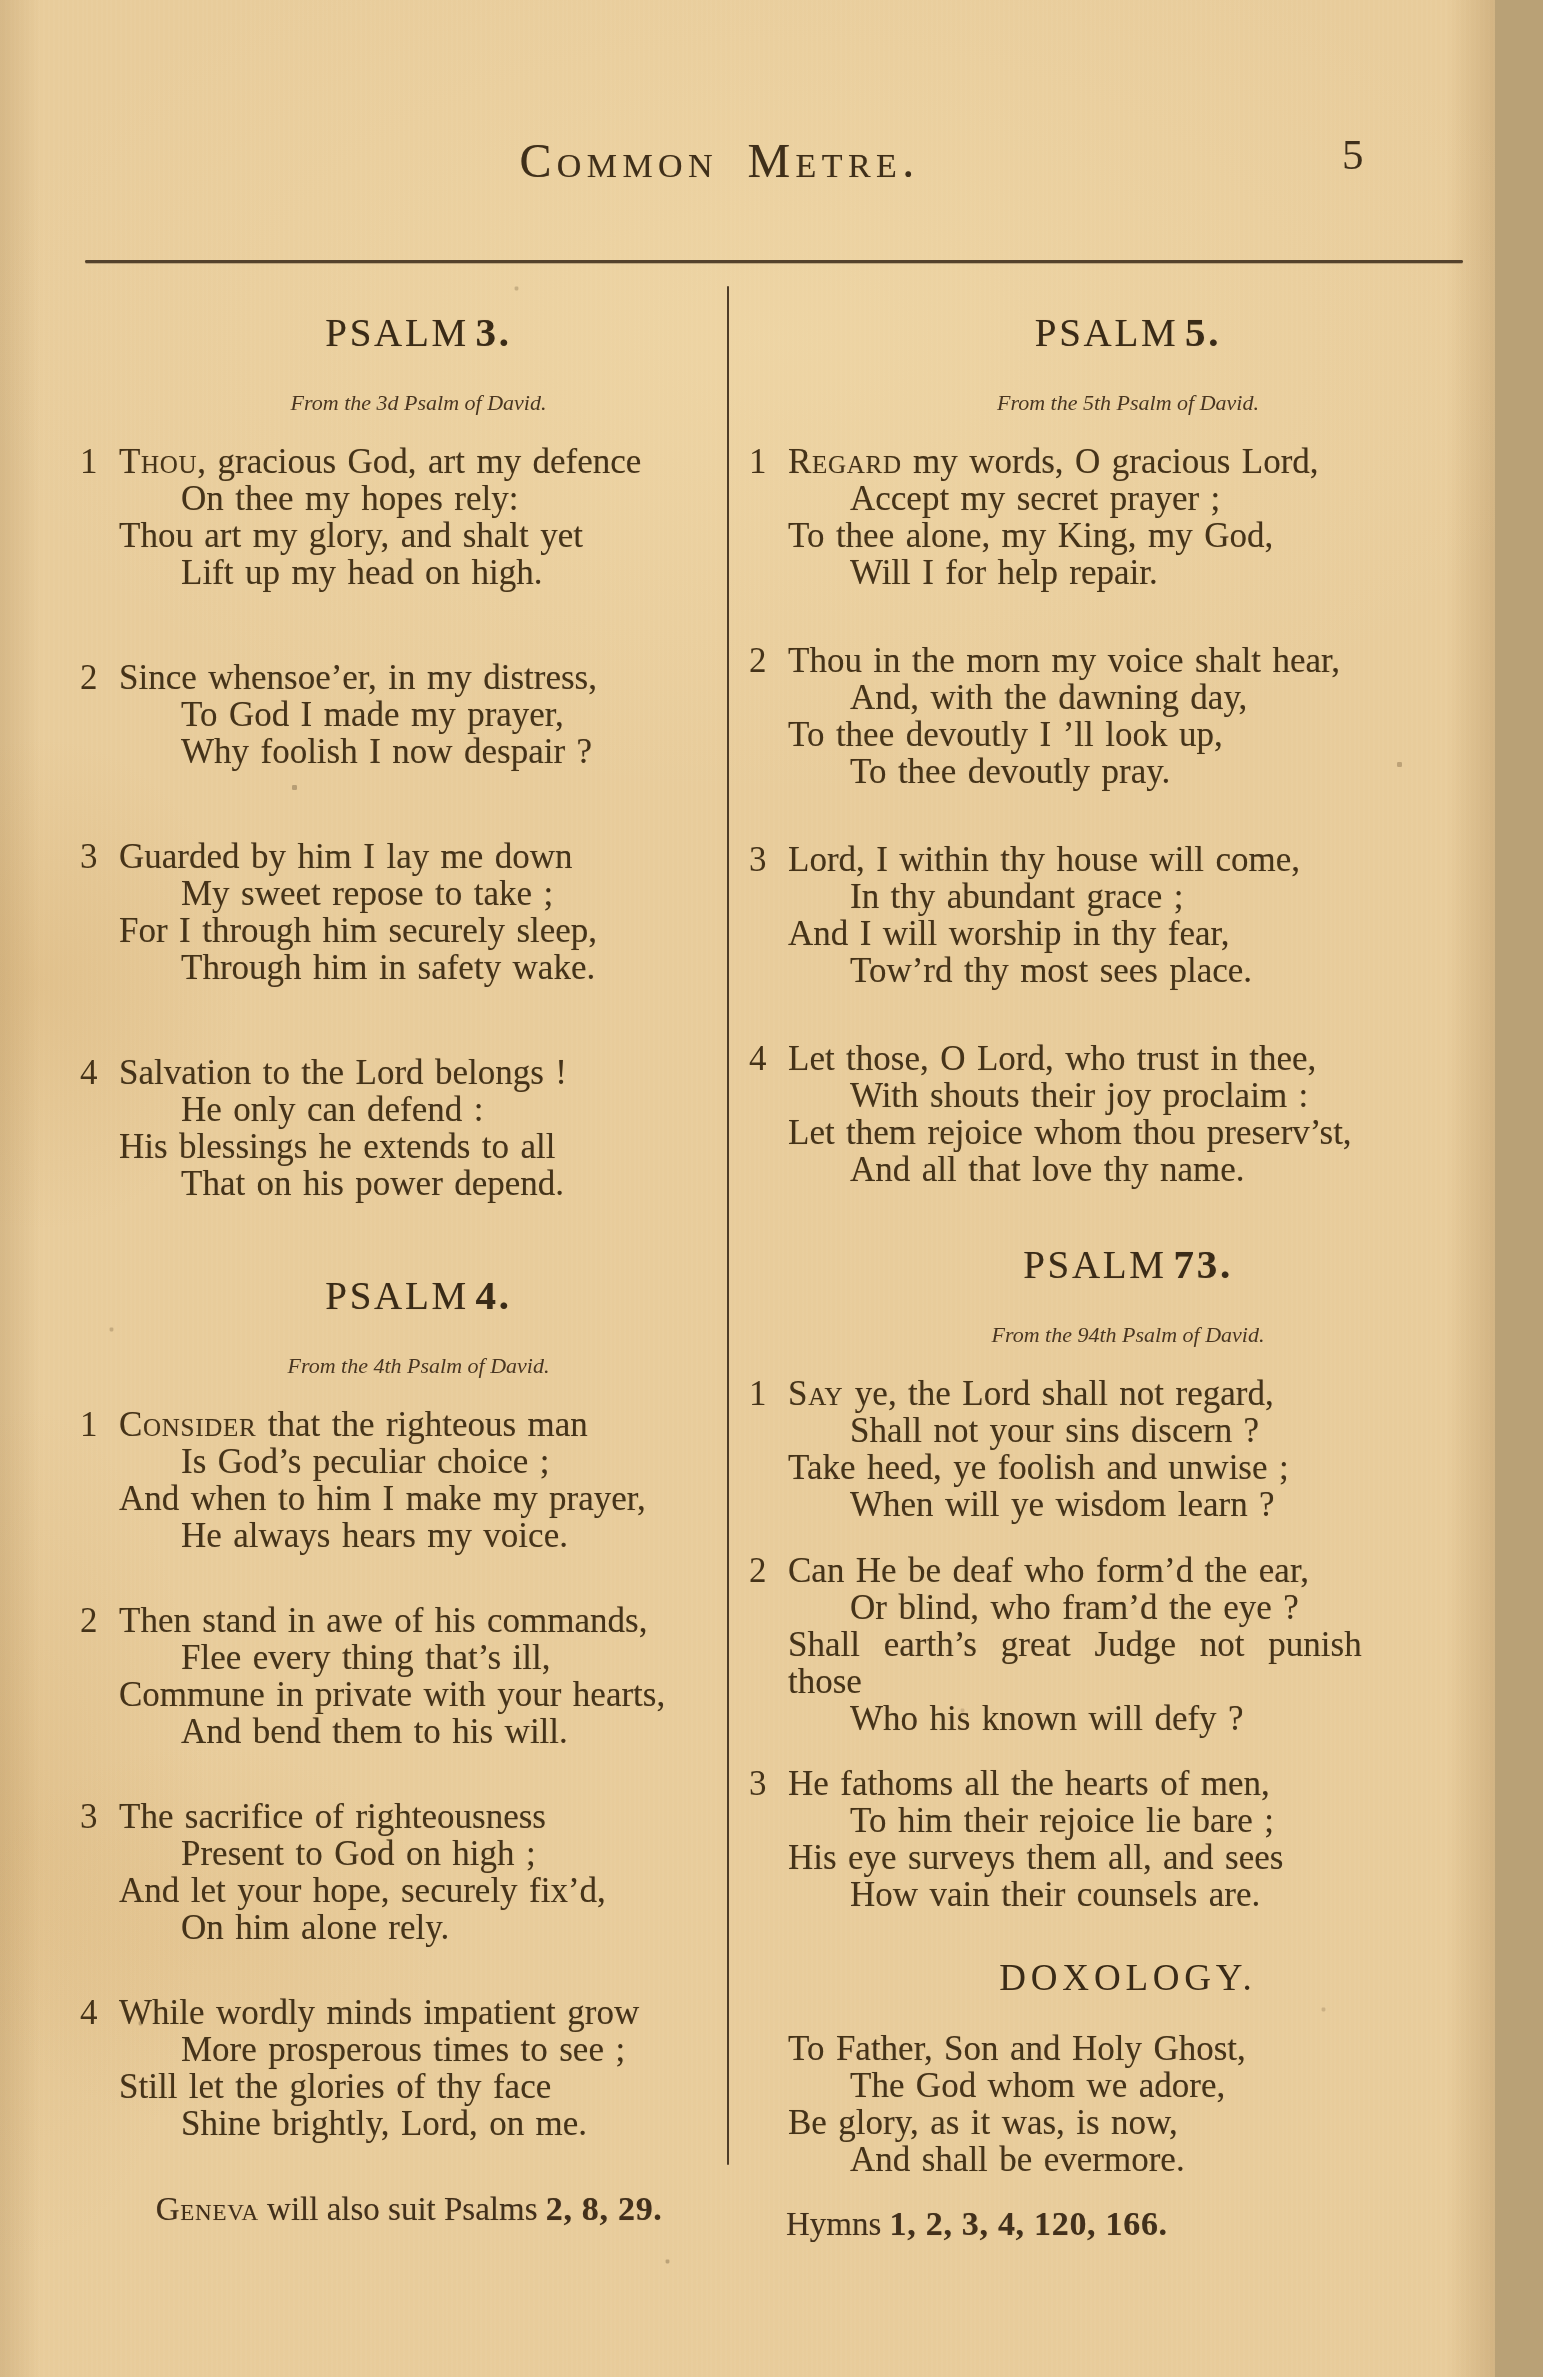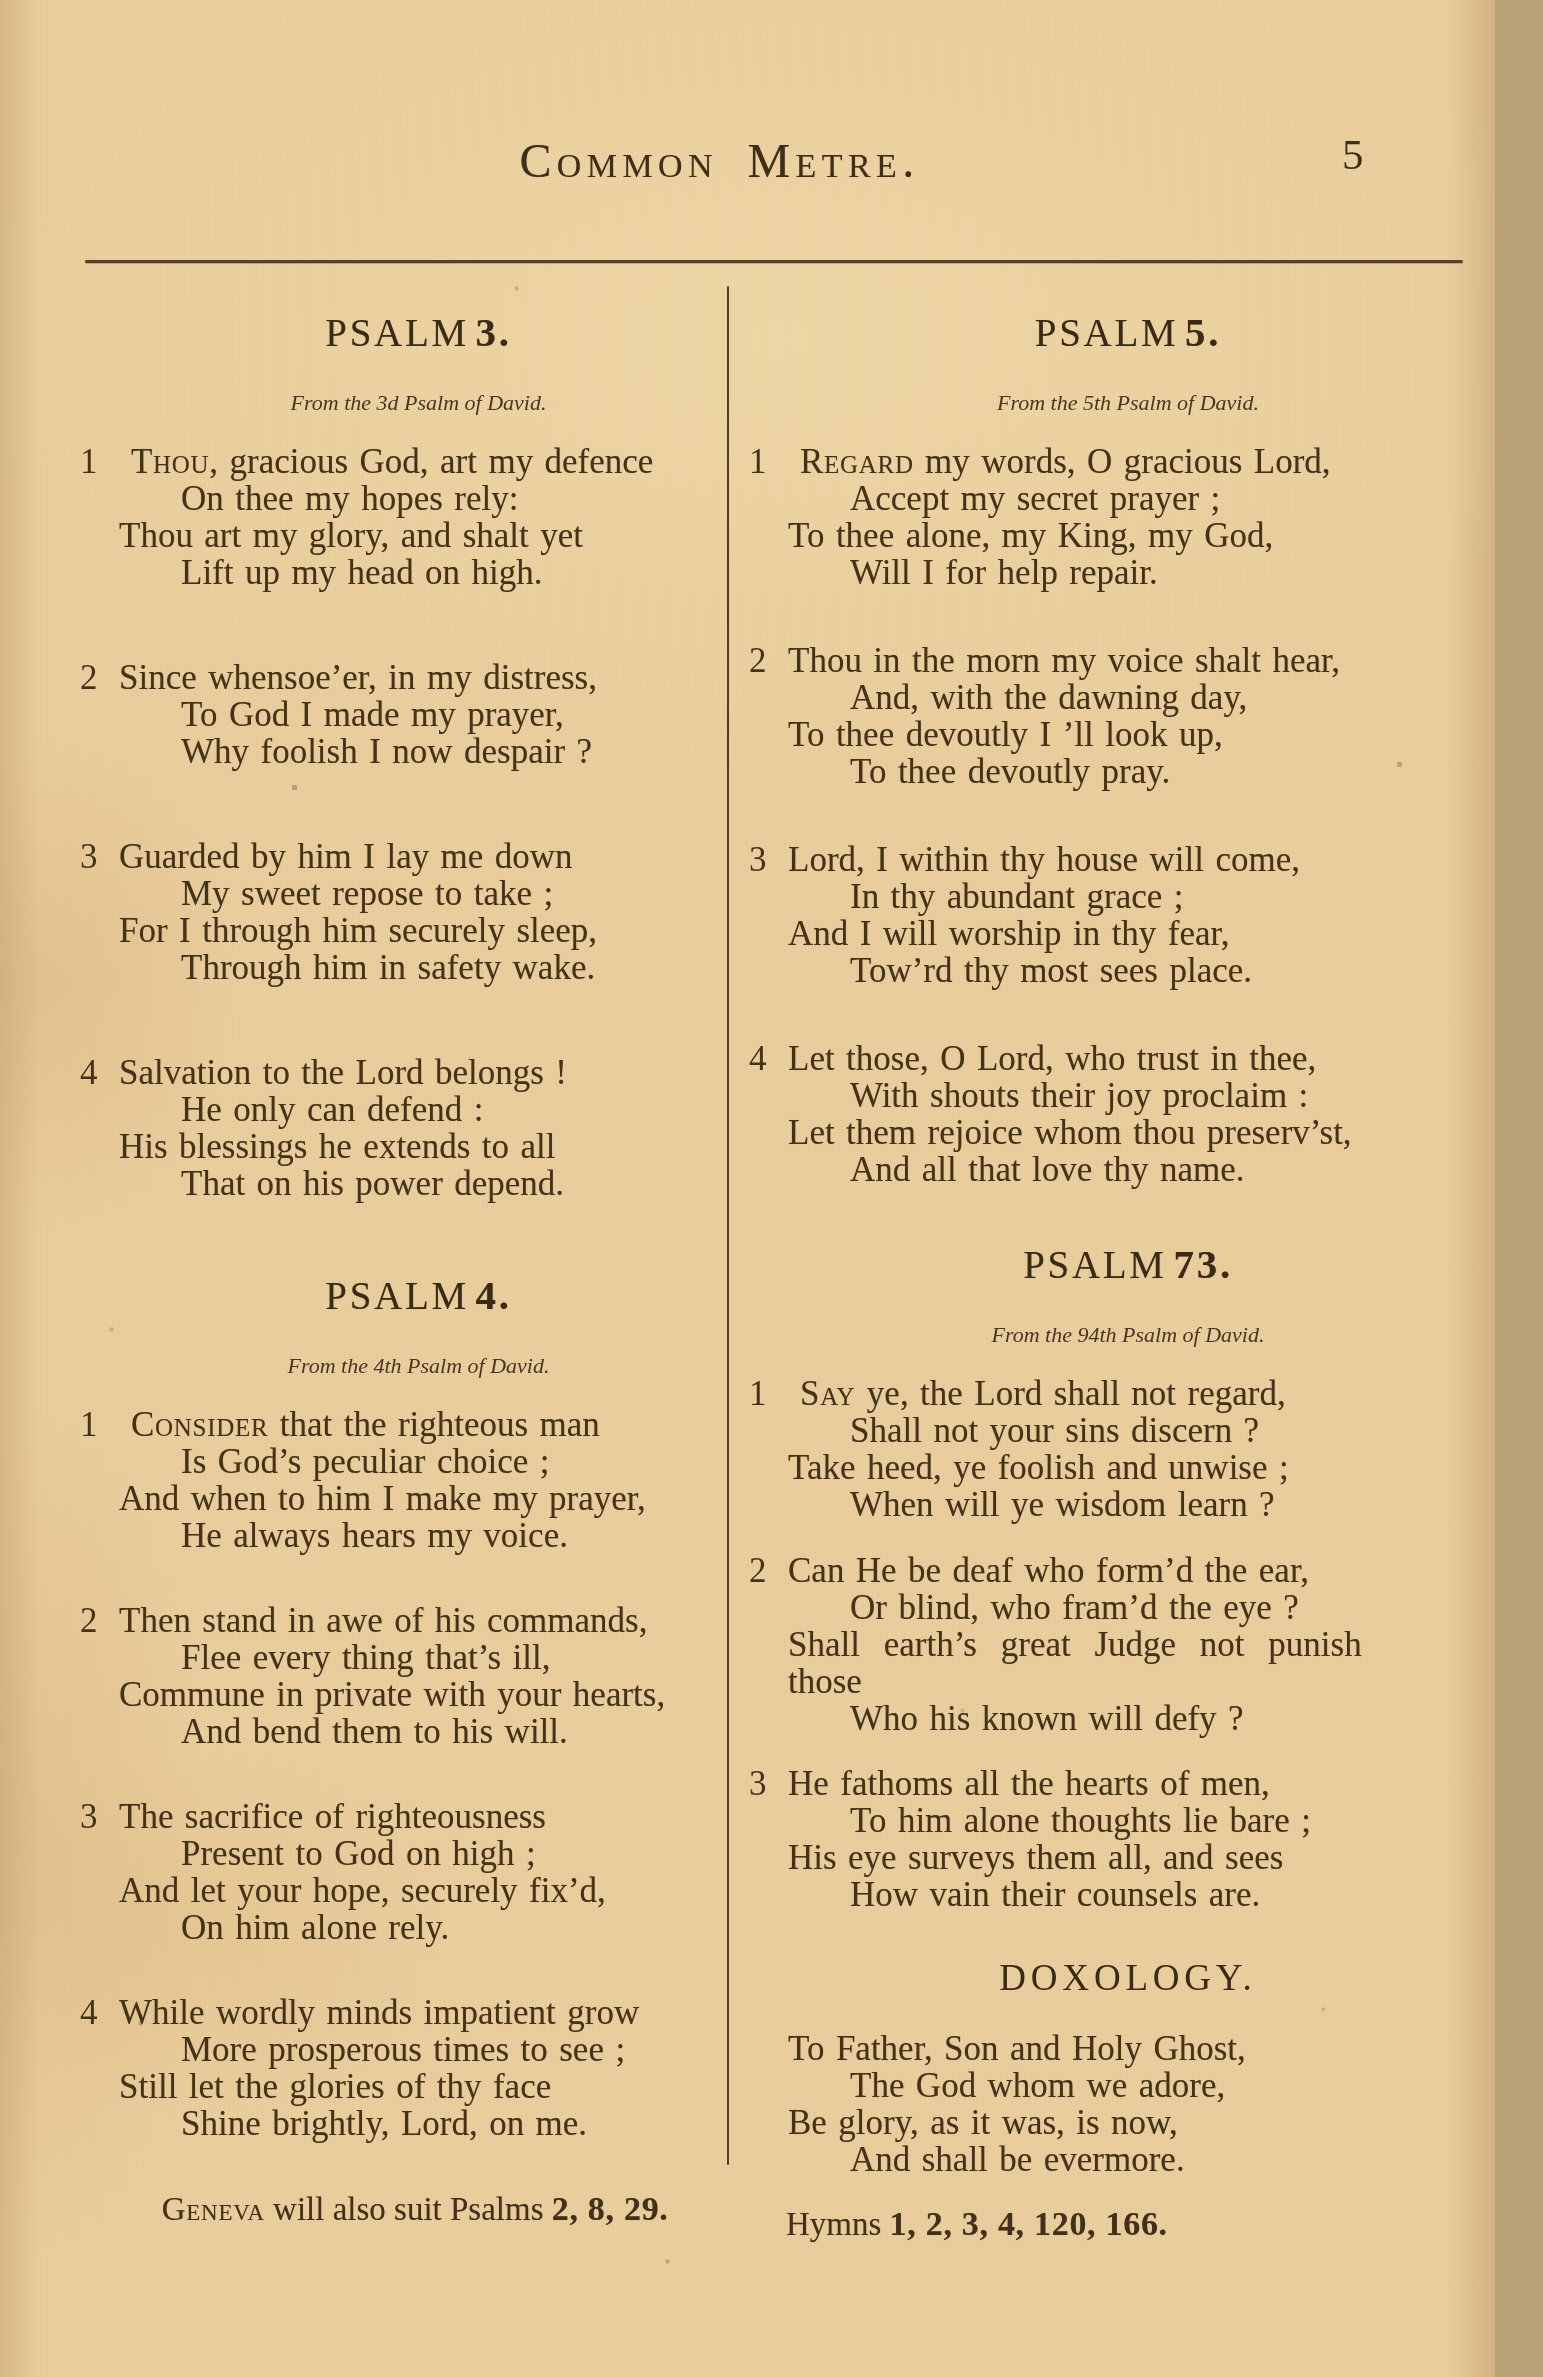--- a/index.html
+++ b/index.html
@@ -72,21 +72,21 @@
   .verse{position:relative;padding-left:39px;margin-bottom:68px;}
   .mid .verse{margin-bottom:51px;}
   .tight .verse{margin-bottom:48px;}
   .xtight .verse{margin-bottom:28.5px;}
   .vnum{position:absolute;left:0;top:0;width:31px;font-size:35px;line-height:37px;}
   .ln{font-size:35px;line-height:37px;word-spacing:2.7px;white-space:nowrap;
       text-shadow:0 0 0.7px rgba(69,51,25,.35);}
   .ind{margin-left:62px;}
   .ind2{}
   .just{word-spacing:15px;}
-  .lead{font-variant:small-caps;letter-spacing:0.7px;margin-left:12px;}
+  .lead{font-variant:small-caps;letter-spacing:0.7px;}
   .ttl2{}
   .ttl73{margin-top:37px;}
   .dtitle{
     padding-left:39px;text-align:center;
     font-size:37px;line-height:51px;letter-spacing:4.8px;
     color:#3a2b17;margin:39px 0 0 0;
   }
   .dox{margin-top:27px;}
   .dox .verse{margin-bottom:0;}
   .foot{font-size:33px;line-height:38px;white-space:nowrap;color:#42301b;
@@ -239,21 +239,21 @@
         <span class="vnum">2</span>
         <div class="ln">Can He be deaf who form’d the ear,</div>
         <div class="ln ind">Or blind, who fram’d the eye ?</div>
         <div class="ln just">Shall earth’s great Judge not punish</div>
         <div class="ln ind2">those</div>
         <div class="ln ind">Who his known will defy ?</div>
       </div>
       <div class="verse">
         <span class="vnum">3</span>
         <div class="ln">He fathoms all the hearts of men,</div>
-        <div class="ln ind">To him alone thoughts lie bare ;</div>
+        <div class="ln ind">To him their rejoice lie bare ;</div>
         <div class="ln">His eye surveys them all, and sees</div>
         <div class="ln ind">How vain their counsels are.</div>
       </div>
     </div>
 
     <div class="dtitle">DOXOLOGY.</div>
     <div class="dox">
       <div class="verse">
         <div class="ln">To Father, Son and Holy Ghost,</div>
         <div class="ln ind">The God whom we adore,</div>

